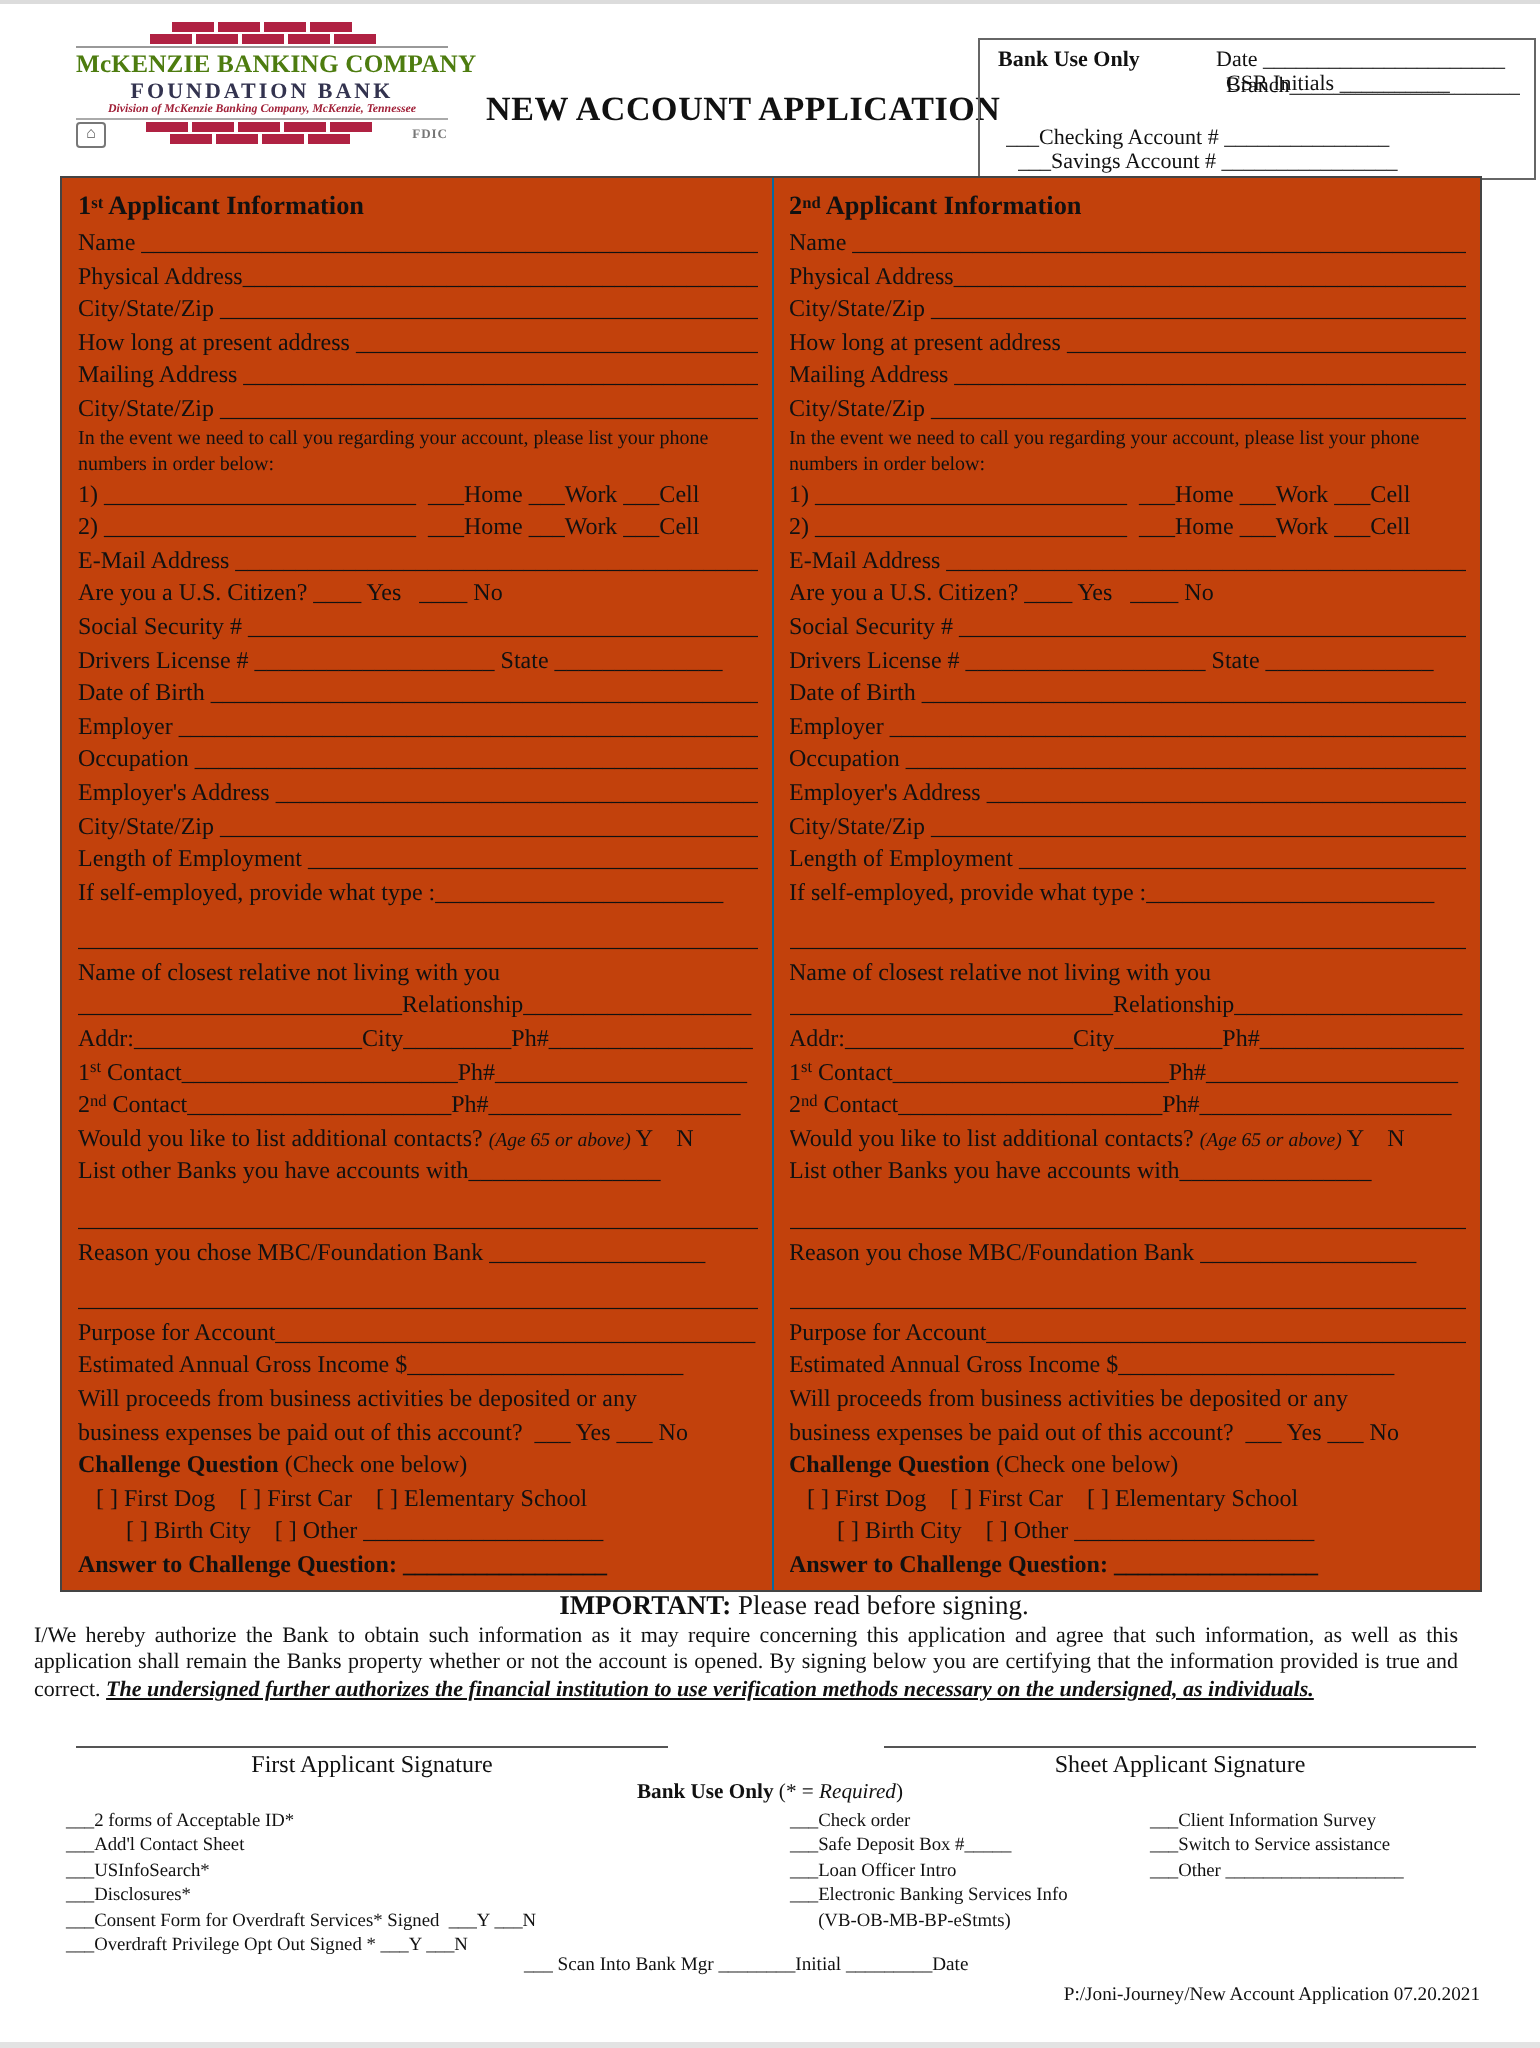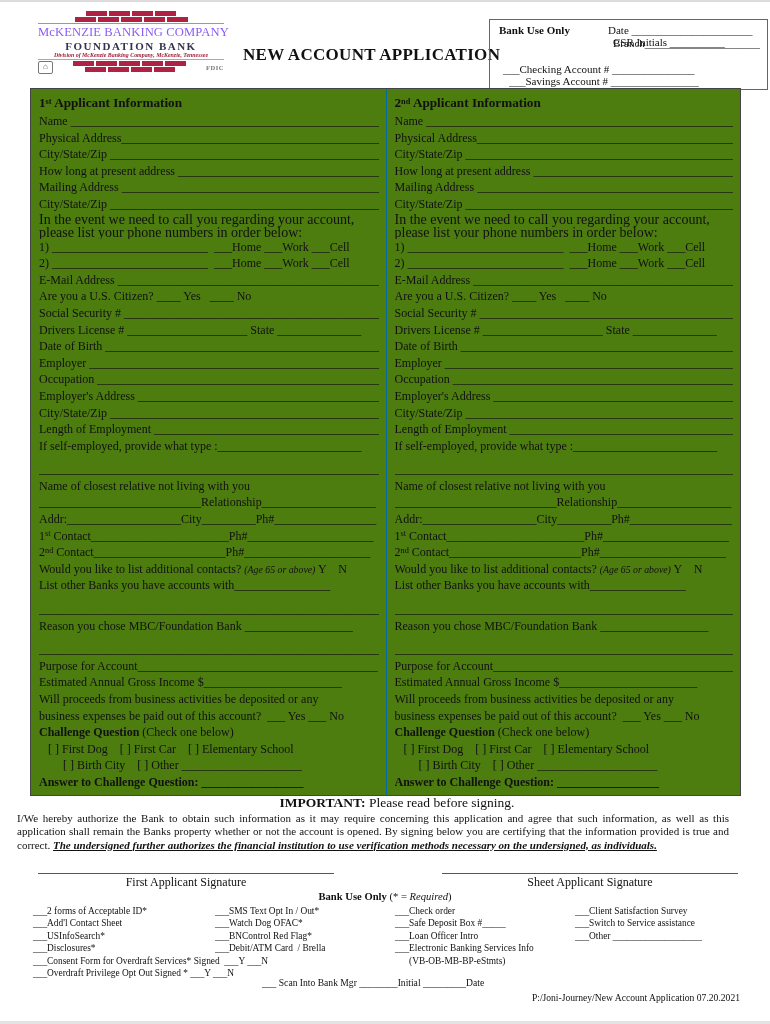--- a/index.html
+++ b/index.html
@@ -10,44 +10,44 @@
   }
   .page{position:absolute;inset:0;}
   .page::before{content:"";position:absolute;top:0;left:0;right:0;height:2px;background:#dcdcdc;}
   .page::after{content:"";position:absolute;bottom:0;left:0;right:0;height:3px;background:#e3e3e3;}
 
   
   .logo{position:absolute;left:38px;top:11px;width:186px;text-align:center;}
   .bband{display:flex;flex-direction:column;align-items:center;gap:1px;}
   .brow{display:flex;gap:2px;}
   .brick{width:21px;height:5px;background:var(--brick,#b02243);}
-  .logo-company{font-size:12.6px;font-weight:normal;color:#8b5cf6;white-space:nowrap;letter-spacing:.1px;border-top:1px solid #999;margin-top:1px;padding-top:1px;}
+  .logo-company{font-size:12.6px;font-weight:bold;color:#4d7c0f;white-space:nowrap;letter-spacing:.1px;border-top:1px solid #999;margin-top:1px;padding-top:1px;}
   .logo-bank{font-size:11px;font-weight:bold;color:#33334f;letter-spacing:1.5px;white-space:nowrap;}
   .logo-division{font-size:5.9px;font-style:italic;font-weight:bold;color:#a12038;white-space:nowrap;}
   .logo-bottom{display:flex;align-items:flex-start;justify-content:space-between;border-top:1px solid #aaa;padding-top:1px;margin-top:1px;}
   .house{width:13px;height:11px;border:1px solid #777;border-radius:2px;font-size:8px;line-height:10px;color:#555;display:inline-block;}
   .fdic{font-size:6.5px;font-weight:bold;color:#777;letter-spacing:.5px;margin-top:3px;}
 
   .doc-title{position:absolute;left:243px;top:45px;font-size:17px;font-weight:bold;letter-spacing:.3px;white-space:nowrap;text-align:center;}
 
   .bu-box{position:absolute;left:489px;top:19px;width:277px;height:69px;border:1px solid #666;font-size:11px;}
   .bu-box span{position:absolute;white-space:pre;overflow:hidden;}
   .bub-title{left:9px;top:4px;font-weight:bold;}
   .bub-r0{left:118px;top:4px;max-width:155px;}
   .bub-r1{left:123px;top:17px;max-width:150px;}
   .bub-r2{left:123px;top:16px;}
   .bub-r3{left:13px;top:43px;}
   .bub-r4{left:19px;top:55px;}
 
   
-  .app-table{position:absolute;left:30px;top:88px;width:709px;display:flex;border:1px solid #444;background:#4d7c0f;}
+  .app-table{position:absolute;left:30px;top:88px;width:709px;display:flex;border:1px solid #444;background:#c2410c;}
   .col{width:50%;box-sizing:border-box;padding:4px 2px 4px 8px;}
   .col + .col{border-left:1px solid #0369a1;}
   .row{white-space:pre;overflow:hidden;font-size:12px;line-height:16.6px;height:16.6px;margin-right:5px;}
-  .row.sm{white-space:normal;font-size:14px;line-height:13px;height:auto;padding-right:4px;}
+  .row.sm{white-space:normal;font-size:10px;line-height:13px;height:auto;padding-right:4px;}
   .row.title{font-weight:bold;font-size:13.2px;height:20px;line-height:19px;}
   .bseg{font-weight:bold;}
   .iseg{font-style:italic;font-size:9.8px;}
   .supseg{font-size:8.3px;position:relative;top:-3.5px;}
 
   
   .imp-head{position:absolute;top:795px;left:0;right:0;text-align:center;font-size:13.5px;margin-left:24px;}
   .legal{position:absolute;top:812px;left:17px;width:712px;font-size:11px;line-height:13.4px;text-align:justify;}
   .biu{font-weight:bold;font-style:italic;text-decoration:underline;}
 
@@ -220,21 +220,20 @@
     <div class="sig-block">
       <div class="sig-line"></div>
       <div class="sig-caption">Sheet Applicant Signature</div>
     </div>
   </div>
 
   <div class="bu-head"><span class="bseg">Bank Use Only</span><span> (* = </span><span class="iseg2">Required</span><span>)</span></div>
 
   <div class="checklist">
     <div class="cl-col cl-c0" id="clc0"><div>___2 forms of Acceptable ID*</div><div>___Add'l Contact Sheet</div><div>___USInfoSearch*</div><div>___Disclosures*</div><div>___Consent Form for Overdraft Services* Signed  ___Y ___N</div><div>___Overdraft Privilege Opt Out Signed * ___Y ___N</div></div>
-    <div class="cl-col cl-c1" id="clc1"><div>___SMS Text Opt In / Out*</div><div>___Watch Dog OFAC*</div><div>___BNControl Red Flag*</div><div>___Debit/ATM Card  / Brella</div></div>
     <div class="cl-col cl-c2" id="clc2"><div>___Check order</div><div>___Safe Deposit Box #_____</div><div>___Loan Officer Intro</div><div>___Electronic Banking Services Info</div><div>      (VB-OB-MB-BP-eStmts)</div></div>
-    <div class="cl-col cl-c3" id="clc3"><div>___Client Satisfaction Survey</div><div>___Switch to Service assistance</div><div>___Other ___________________</div></div>
+    <div class="cl-col cl-c3" id="clc3"><div>___Client Information Survey</div><div>___Switch to Service assistance</div><div>___Other ___________________</div></div>
   </div>
 
   <div class="scan-line">___ Scan Into Bank Mgr ________Initial _________Date</div>
   <div class="file-ref">P:/Joni-Journey/New Account Application 07.20.2021</div>
 
 </div>
 
 </body></html>

